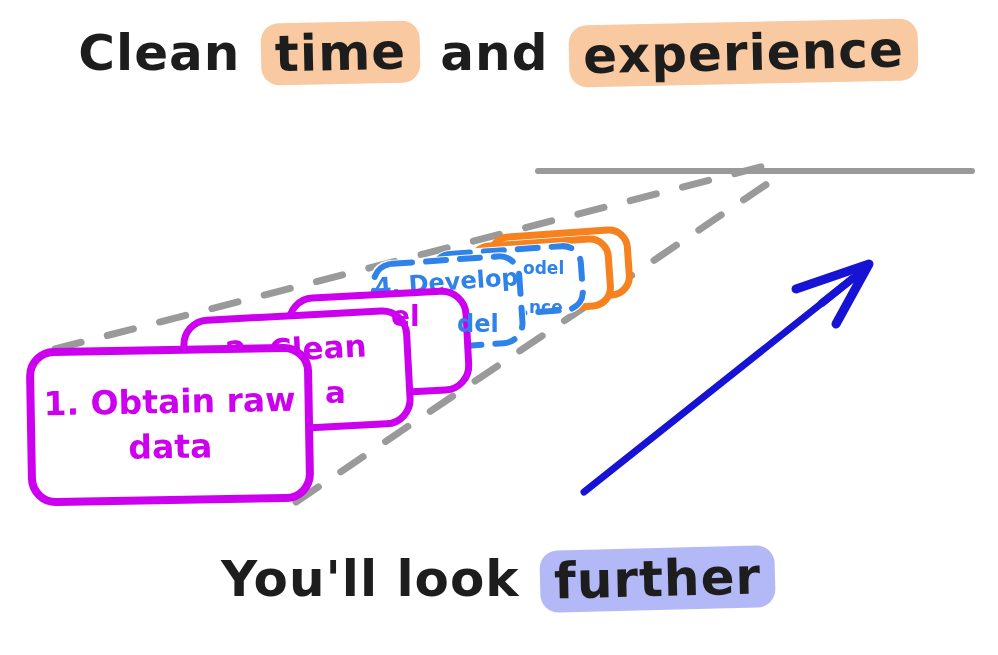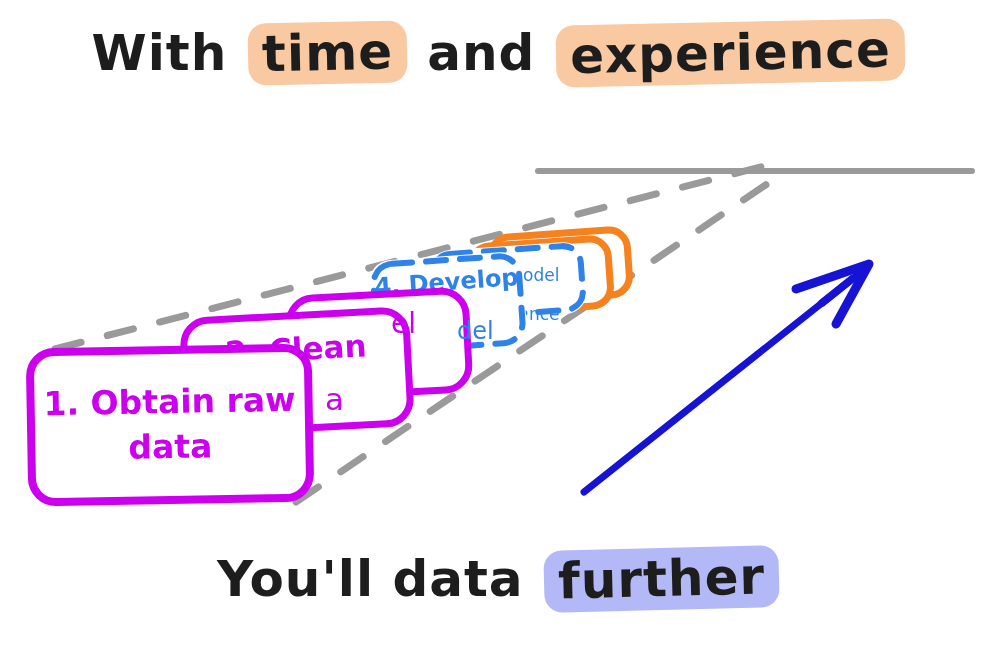--- a/index.html
+++ b/index.html
@@ -41,21 +41,21 @@
     box-sizing:border-box;
     text-align:center;
   }
   .card.solid-magenta{border:7px solid var(--magenta);border-radius:28px;color:var(--magenta);}
   .card.solid-orange{border:7px solid var(--orange);border-radius:22px;}
   .card.dashed-blue{border:none;border-radius:22px;color:var(--card-blue);}
   .card .dashrect{position:absolute;top:0;left:0;}
   .card-label{position:relative;font-weight:bold;z-index:2;}
   
   .frag{
-    position:absolute;font-weight:normal;z-index:65;white-space:nowrap;margin-top:7px;
+    position:absolute;font-weight:bold;z-index:65;white-space:nowrap;
   }
   .frag-magenta{color:var(--magenta);}
   .frag-blue{color:var(--card-blue);}
 </style>
 </head>
 <body>
 
 <div class="stage">
 
   <svg class="bg" width="998" height="655" viewBox="0 0 998 655">
@@ -99,24 +99,24 @@
     </div>
   </div>
 
   <div class="frag frag-magenta" style="left:325px;top:374px;font-size:31px;">a</div>
   <div class="frag frag-magenta" style="left:391px;top:300px;font-size:28px;">el</div>
   <div class="frag frag-blue" style="left:457px;top:310px;font-size:24px;">del</div>
   <div class="frag frag-blue" style="left:523px;top:258px;font-size:17px;">odel</div>
   <div class="frag frag-blue" style="left:529px;top:297px;font-size:17px;">nce</div>
 
   <div class="headline">
-    <span>With</span>
+    <span>Clean</span>
     <span class="hl hl-peach">time</span>
     <span>and</span>
     <span class="hl hl-peach">experience</span>
   </div>
 
   <div class="footerline">
-    <span>You'll data</span>
+    <span>You'll look</span>
     <span class="hl hl-peri">further</span>
   </div>
 
 </div>
 
 </body></html>

